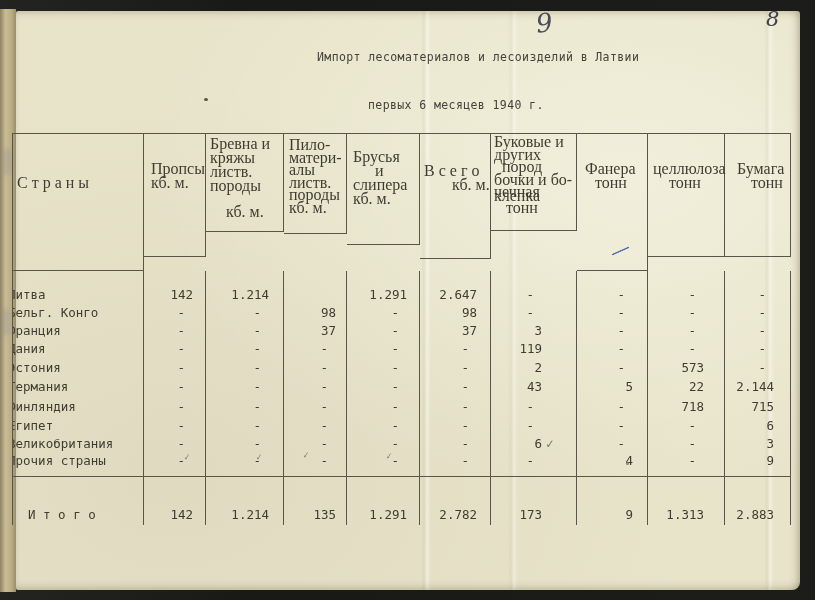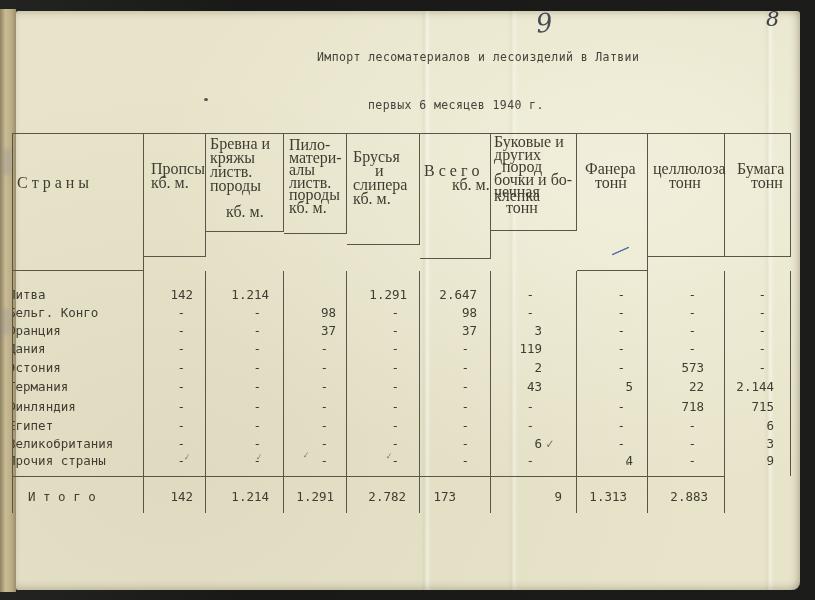--- a/index.html
+++ b/index.html
@@ -54,21 +54,21 @@
   .hl{display:block;}
   .ind8{margin-left:8px;} .ind10{margin-left:10px;} .ind12{margin-left:12px;}
   .ind14{margin-left:14px;} .ind16{margin-left:16px;} .ind22{margin-left:22px;} .ind28{margin-left:28px;}
   .gap12{margin-top:12px;}
   .ostk{position:relative;display:block;height:16px;text-align:right;}
   .ostk span{position:absolute;left:0;top:0;}
   .ostk .over{top:4px;}
   .r0{height:34px}.r1{height:18px}.r2{height:16px}.r3{height:20px}.r4{height:19px}
   .r5{height:19px}.r6{height:20px}.r7{height:19px}.r8{height:17px}.r9{height:18px}
   .sprow .td{height:5px;padding:0;}
-  .totrow .td{height:27px;border-top:1px solid var(--line);align-items:center;padding-top:6px;}
+  .totrow .td{height:27px;border-top:1px solid var(--line);align-items:flex-end;padding-top:18px;}
   .totrow .name .clip{margin-left:15px;}
 
   
   .mark{position:absolute;color:var(--pencil);font-size:10px;transform:rotate(-8deg);}
   .mk1{left:184px;top:451px;} .mk2{left:256px;top:451px;} .mk3{left:303px;top:449px;} .mk4{left:386px;top:450px;}
   .mk5{left:546px;top:436px;font-size:13px;color:#7d7966;transform:rotate(-4deg);}
   .mkdot{position:absolute;left:626px;top:462px;width:3px;height:3px;border-radius:50%;background:#8a8674;}
   .penstroke{position:absolute;left:611px;top:250px;width:19px;height:0;border-top:2px solid rgba(47,79,158,.78);
       transform:rotate(-24deg);border-radius:2px;}
 </style>
@@ -303,20 +303,21 @@
       <div class="td"></div>
         <div class="td"></div>
     </div>
 
     <div class="trow totrow">
       <div class="td name">
           <span class="clip">И т о г о</span>
         </div>
       <div class="td val c1">142</div>
       <div class="td val c2">1.214</div>
+      <div class="td val c3">135</div>
       <div class="td val c4">1.291</div>
       <div class="td val c5">2.782</div>
       <div class="td val c6">173</div>
       <div class="td val c7">9</div>
       <div class="td val c8">1.313</div>
       <div class="td val c9">2.883</div>
     </div>
   </div>
 
   <span class="mark mk1">✓</span>

